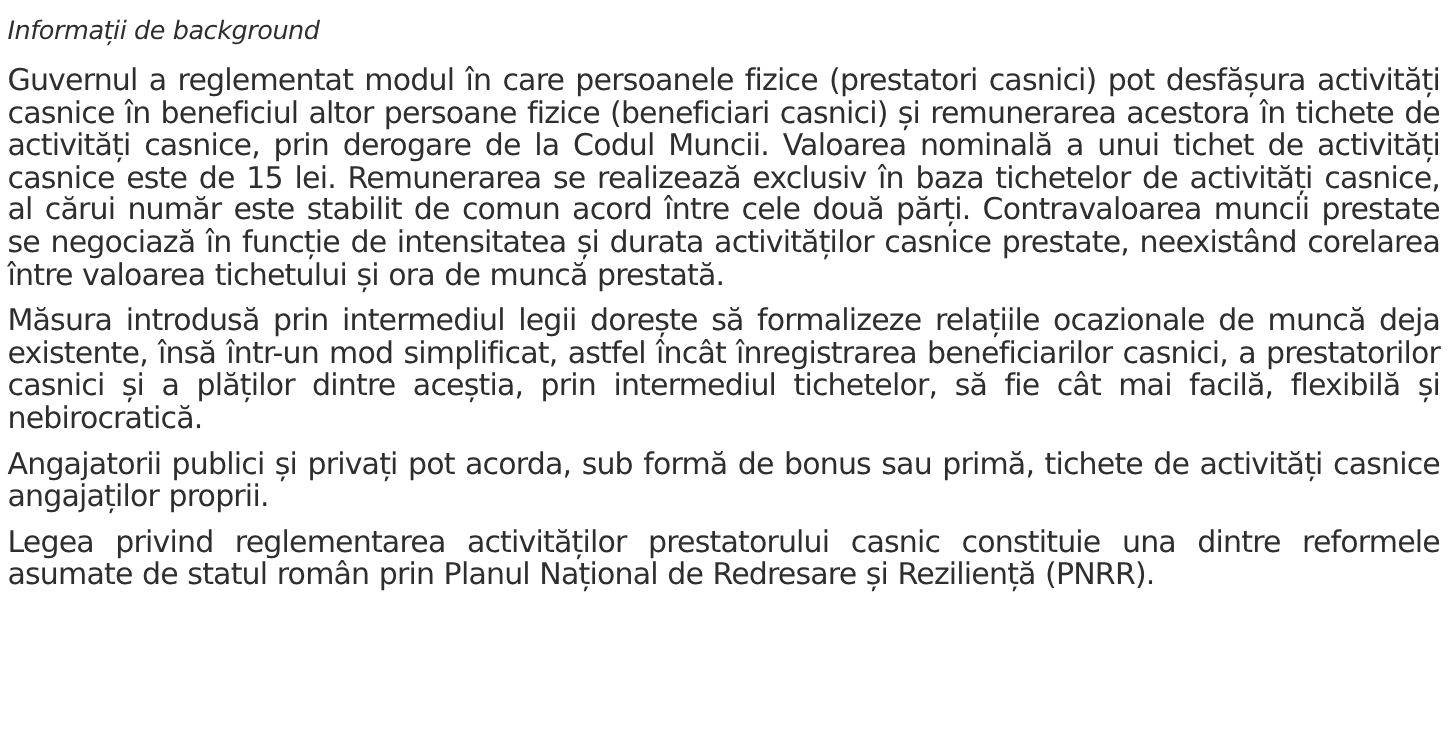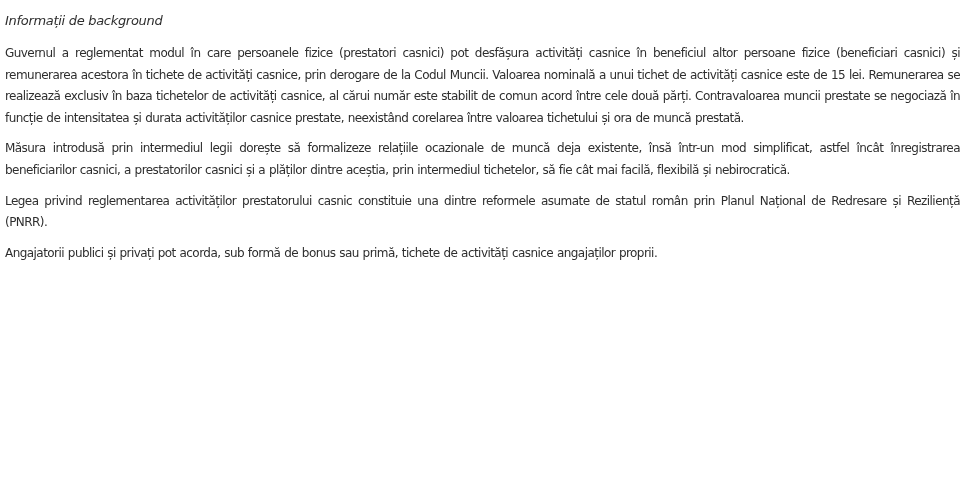--- a/index.html
+++ b/index.html
@@ -16,38 +16,38 @@
     .doc {
       position: absolute;
       left: 5px;
       top: 9px;
       width: 955px;
       font-family: "DejaVu Sans", sans-serif;
       color: #2e2e2e;
     }
     .title {
       font-style: italic;
-      font-size: 13px;
+      font-size: 17px;
       line-height: 24px;
       margin: 0 0 10px 0;
       letter-spacing: -0.3px;
       font-weight: normal;
     }
     .para {
-      font-size: 12px;
+      font-size: 20px;
       line-height: 21.6px;
       text-align: justify;
       text-align-last: left;
       margin: 0 0 9px 0;
       letter-spacing: -0.55px;
       word-spacing: 0.5px;
     }
   </style>
 </head>
 <body>
 
 <div class="doc">
   <h2 class="title">Informații de background</h2>
   <p class="para">Guvernul a reglementat modul în care persoanele fizice (prestatori casnici) pot desfășura activități casnice în beneficiul altor persoane fizice (beneficiari casnici) și remunerarea  acestora în tichete de activități casnice, prin derogare de la Codul Muncii. Valoarea nominală a unui tichet de activități casnice este de 15 lei. Remunerarea se realizează exclusiv în baza tichetelor de activități casnice, al cărui număr este stabilit de comun acord între cele două părți. Contravaloarea muncii prestate se negociază în funcție de intensitatea și durata activităților casnice prestate, neexistând corelarea între valoarea tichetului și ora de muncă prestată.</p>
   <p class="para">Măsura introdusă prin intermediul legii dorește să formalizeze relațiile ocazionale de muncă deja existente, însă într-un mod simplificat, astfel încât înregistrarea beneficiarilor casnici, a prestatorilor casnici și a plăților dintre aceștia, prin intermediul tichetelor, să fie cât mai facilă, flexibilă și nebirocratică.</p>
+  <p class="para">Angajatorii publici și privați pot acorda, sub formă de bonus sau primă, tichete de activități casnice angajaților proprii.</p>
   <p class="para">Legea privind reglementarea activităților prestatorului casnic constituie una dintre reformele asumate de statul român prin Planul Național de Redresare și Reziliență (PNRR).</p>
-  <p class="para">Angajatorii publici și privați pot acorda, sub formă de bonus sau primă, tichete de activități casnice angajaților proprii.</p>
 </div>
 
 </body></html>

